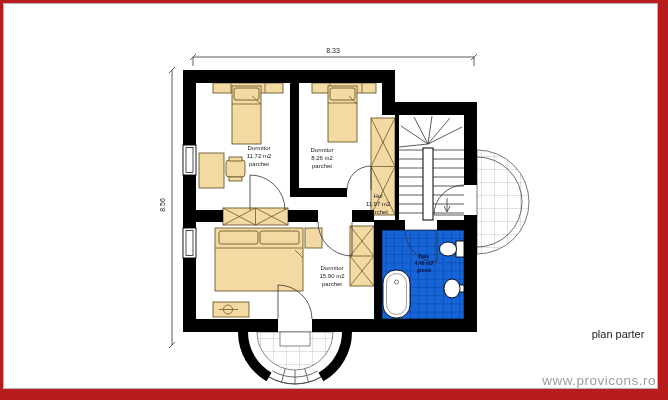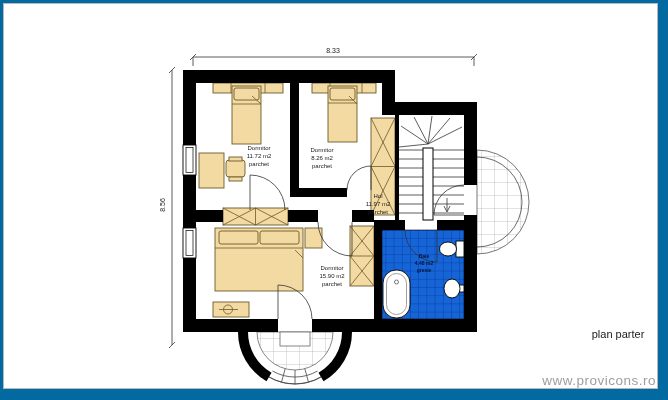--- a/index.html
+++ b/index.html
@@ -1,16 +1,16 @@
 <!DOCTYPE html>
 <html><head>
 <meta charset="utf-8">
 <style>
   html,body{margin:0;padding:0;background:#fff;}
-  .canvas{position:relative;width:668px;height:400px;background:#0369a1;overflow:hidden;
+  .canvas{position:relative;width:668px;height:400px;background:#b91c1c;overflow:hidden;
           font-family:"Liberation Sans",sans-serif;}
   svg{position:absolute;left:0;top:0;}
   text{font-family:"Liberation Sans",sans-serif;fill:#1a1a1a;}
   .room-label{font-size:6px;text-anchor:middle;}
   .baie-label{font-size:5px;text-anchor:middle;fill:#06133f;font-weight:bold;}
   .dim-label{font-size:7px;text-anchor:middle;}
   .caption{font-size:11px;text-anchor:middle;fill:#1a1a1a;}
   .watermark{font-size:13.5px;text-anchor:end;fill:#9e9e9e;letter-spacing:.5px;}
   .wall{fill:#000;}
   .furn{fill:#f3d9a2;stroke:#6b5b2a;stroke-width:0.9;}

